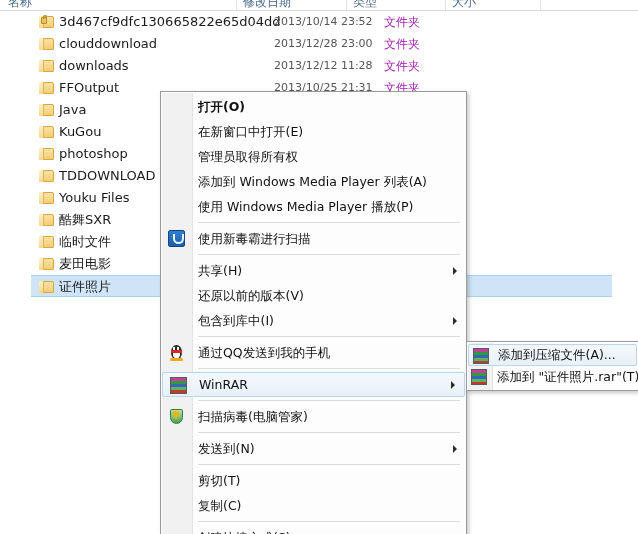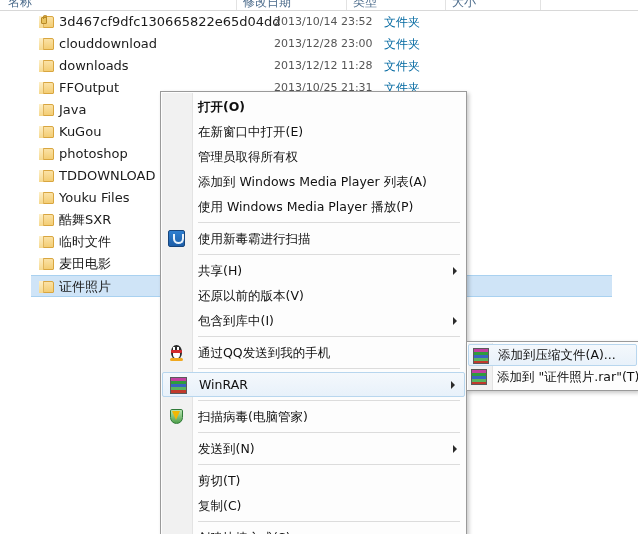--- a/index.html
+++ b/index.html
@@ -77,21 +77,21 @@
     top: 0;
     font-size: 11px;
     color: #555555;
     white-space: nowrap;
   }
   .row .type {
     position: absolute;
     left: 353px;
     top: 0;
     font-size: 12px;
-    color: #0369a1;
+    color: #a21caf;
     white-space: nowrap;
   }
   .row .size {
     position: absolute;
     left: 452px;
     top: 0;
     font-size: 12px;
     color: #555555;
     white-space: nowrap;
   }

